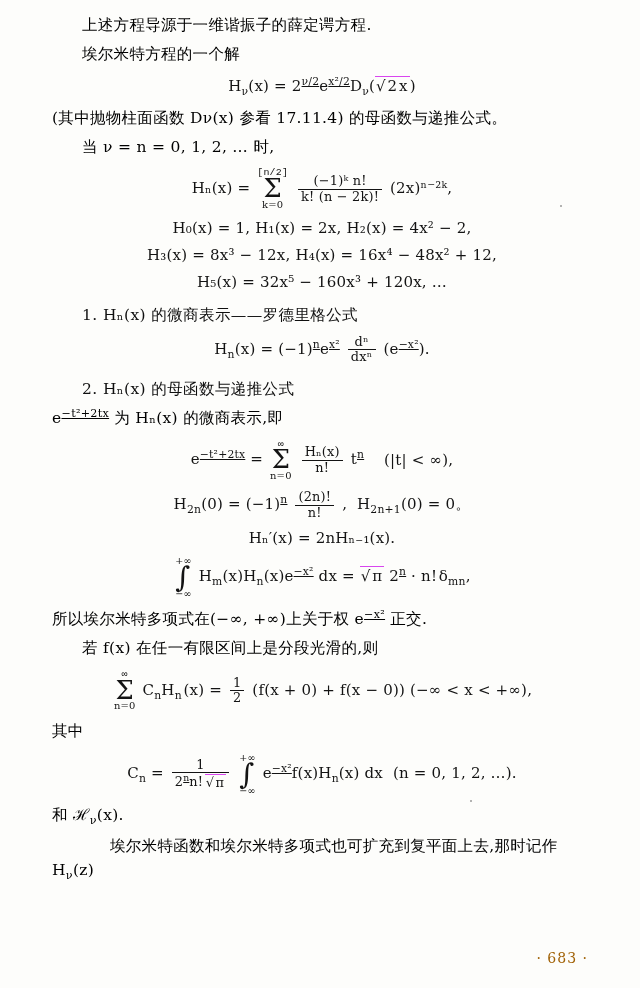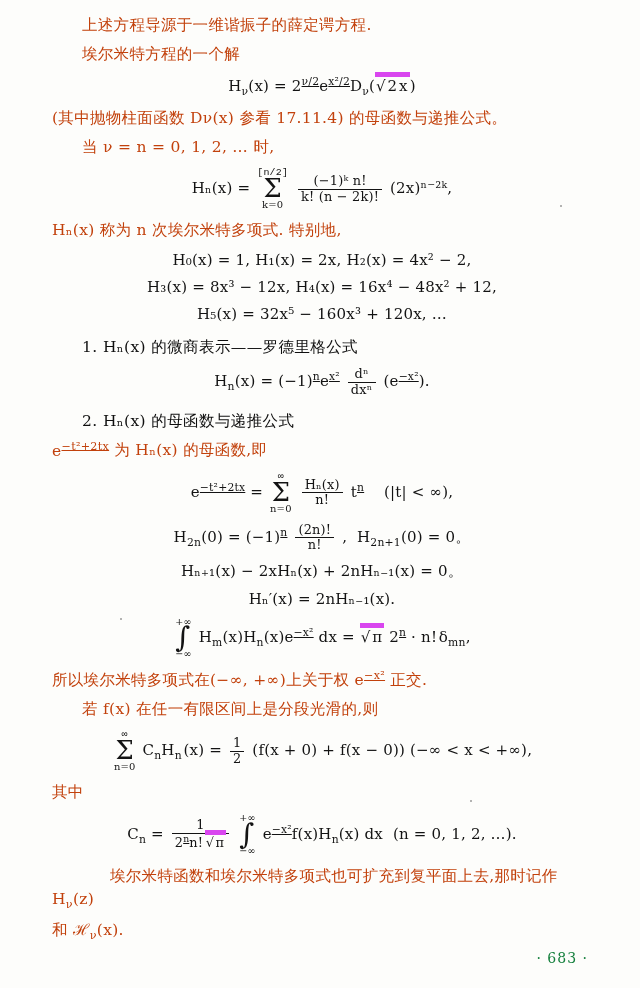--- a/index.html
+++ b/index.html
@@ -26,21 +26,21 @@
     position: absolute;
     left: 52px;
     top: 14px;
     width: 540px;
   }
   .line {
     font-size: 15.5px;
     line-height: 1.52;
     letter-spacing: 0.3px;
     margin: 0 0 5px 0;
-    color: #c2410c;
+    color: #000000;
   }
   .indent {
     text-indent: 30px;
   }
   .indent2 {
     text-indent: 58px;
   }
   .eq {
     text-align: center;
     font-size: 15px;
@@ -102,30 +102,30 @@
     vertical-align: middle;
     text-align: left;
     line-height: 1.0;
     font-size: 0.8em;
     margin: 0 2px;
   }
   .intop .top { display: block; font-size: 0.8em; }
   .intop .sym { display: block; font-size: 2.4em; line-height: 0.8; }
   .intop .bot { display: block; font-size: 0.8em; }
   .radic {
-    border-top: 5px solid #d946ef;
+    border-top: 1px solid #d946ef;
     padding: 0 2px 0 1px;
   }
   .pagenum {
     position: absolute;
     right: 52px;
     bottom: 22px;
     font-size: 14px;
     letter-spacing: 1px;
-    color: #15803d;
+    color: #a16207;
   }
   .dot-noise {
     position: absolute;
     width: 2px; height: 2px;
     background: #9a9a9a;
     border-radius: 50%;
   }
 </style>
 </head>
 <body>
@@ -154,41 +154,40 @@
         <span class="sym">Σ</span>
         <span class="bot">k=0</span>
       </span>
       <span class="frac">
         <span class="num">(−1)ᵏ n!</span>
         <span class="den">k! (n − 2k)!</span>
       </span>
       <span>(2x)ⁿ⁻²ᵏ,</span>
     </div>
 
-    <p class="line">Hₙ(x) 称为 n 次埃尔米特多项式. 特别地,</p>
 
     <div class="eq">H₀(x) = 1,  H₁(x) = 2x,  H₂(x) = 4x² − 2,</div>
     <div class="eq">H₃(x) = 8x³ − 12x,  H₄(x) = 16x⁴ − 48x² + 12,</div>
     <div class="eq">H₅(x) = 32x⁵ − 160x³ + 120x, …</div>
 
     <p class="heading">1. Hₙ(x) 的微商表示——罗德里格公式</p>
 
     <div class="eq">
       <span>H<span class="sub">n</span>(x) = (−1)<span class="sup">n</span>e<span class="sup">x²</span></span>
       <span class="frac">
         <span class="num">dⁿ</span>
         <span class="den">dxⁿ</span>
       </span>
       <span>(e<span class="sup">−x²</span>).</span>
     </div>
 
     <p class="heading">2. Hₙ(x) 的母函数与递推公式</p>
 
     <p class="line">
-      <span>e<span class="sup">−t²+2tx</span></span><span> 为 Hₙ(x) 的母函数,即</span>
+      <span>e<span class="sup">−t²+2tx</span></span><span> 为 Hₙ(x) 的微商表示,即</span>
     </p>
 
     <div class="eq">
       <span>e<span class="sup">−t²+2tx</span> =</span>
       <span class="bigop">
         <span class="top">∞</span>
         <span class="sym">Σ</span>
         <span class="bot">n=0</span>
       </span>
       <span class="frac">
@@ -202,21 +201,20 @@
 
     <div class="eq">
       <span>H<span class="sub">2n</span>(0) = (−1)<span class="sup">n</span></span>
       <span class="frac">
         <span class="num">(2n)!</span>
         <span class="den">n!</span>
       </span>
       <span>,&nbsp; H<span class="sub">2n+1</span>(0) = 0。</span>
     </div>
 
-    <div class="eq">Hₙ₊₁(x) − 2xHₙ(x) + 2nHₙ₋₁(x) = 0。</div>
     <div class="eq">Hₙ′(x) = 2nHₙ₋₁(x).</div>
 
 
     <div class="eq">
       <span class="intop">
         <span class="top">+∞</span>
         <span class="sym">∫</span>
         <span class="bot">−∞</span>
       </span>
       <span>H<span class="sub">m</span>(x)H<span class="sub">n</span>(x)e<span class="sup">−x²</span> dx = <span class="radic">√ π</span>&nbsp;2<span class="sup">n</span> · n! δ<span class="sub">mn</span>,</span>
@@ -251,25 +249,25 @@
         <span class="den">2<span class="sup">n</span>n! <span class="radic">√ π</span></span>
       </span>
       <span class="intop">
         <span class="top">+∞</span>
         <span class="sym">∫</span>
         <span class="bot">−∞</span>
       </span>
       <span>e<span class="sup">−x²</span>f(x)H<span class="sub">n</span>(x) dx&nbsp; (n = 0, 1, 2, …).</span>
     </div>
 
+    <p class="line">
+      和 <span class="ital">ℋ</span><span class="sub">ν</span>(x).
+    </p>
     <p class="line indent2">
       埃尔米特函数和埃尔米特多项式也可扩充到复平面上去,那时记作 <span class="ital">H</span><span class="sub">ν</span>(z)
-    </p>
-    <p class="line">
-      和 <span class="ital">ℋ</span><span class="sub">ν</span>(x).
     </p>
 
   </div>
 
   <div class="pagenum">· 683 ·</div>
 
   <span class="dot-noise" style="left:120px; top:618px;"></span>
   <span class="dot-noise" style="left:470px; top:800px;"></span>
   <span class="dot-noise" style="left:560px; top:205px;"></span>
 </div>

